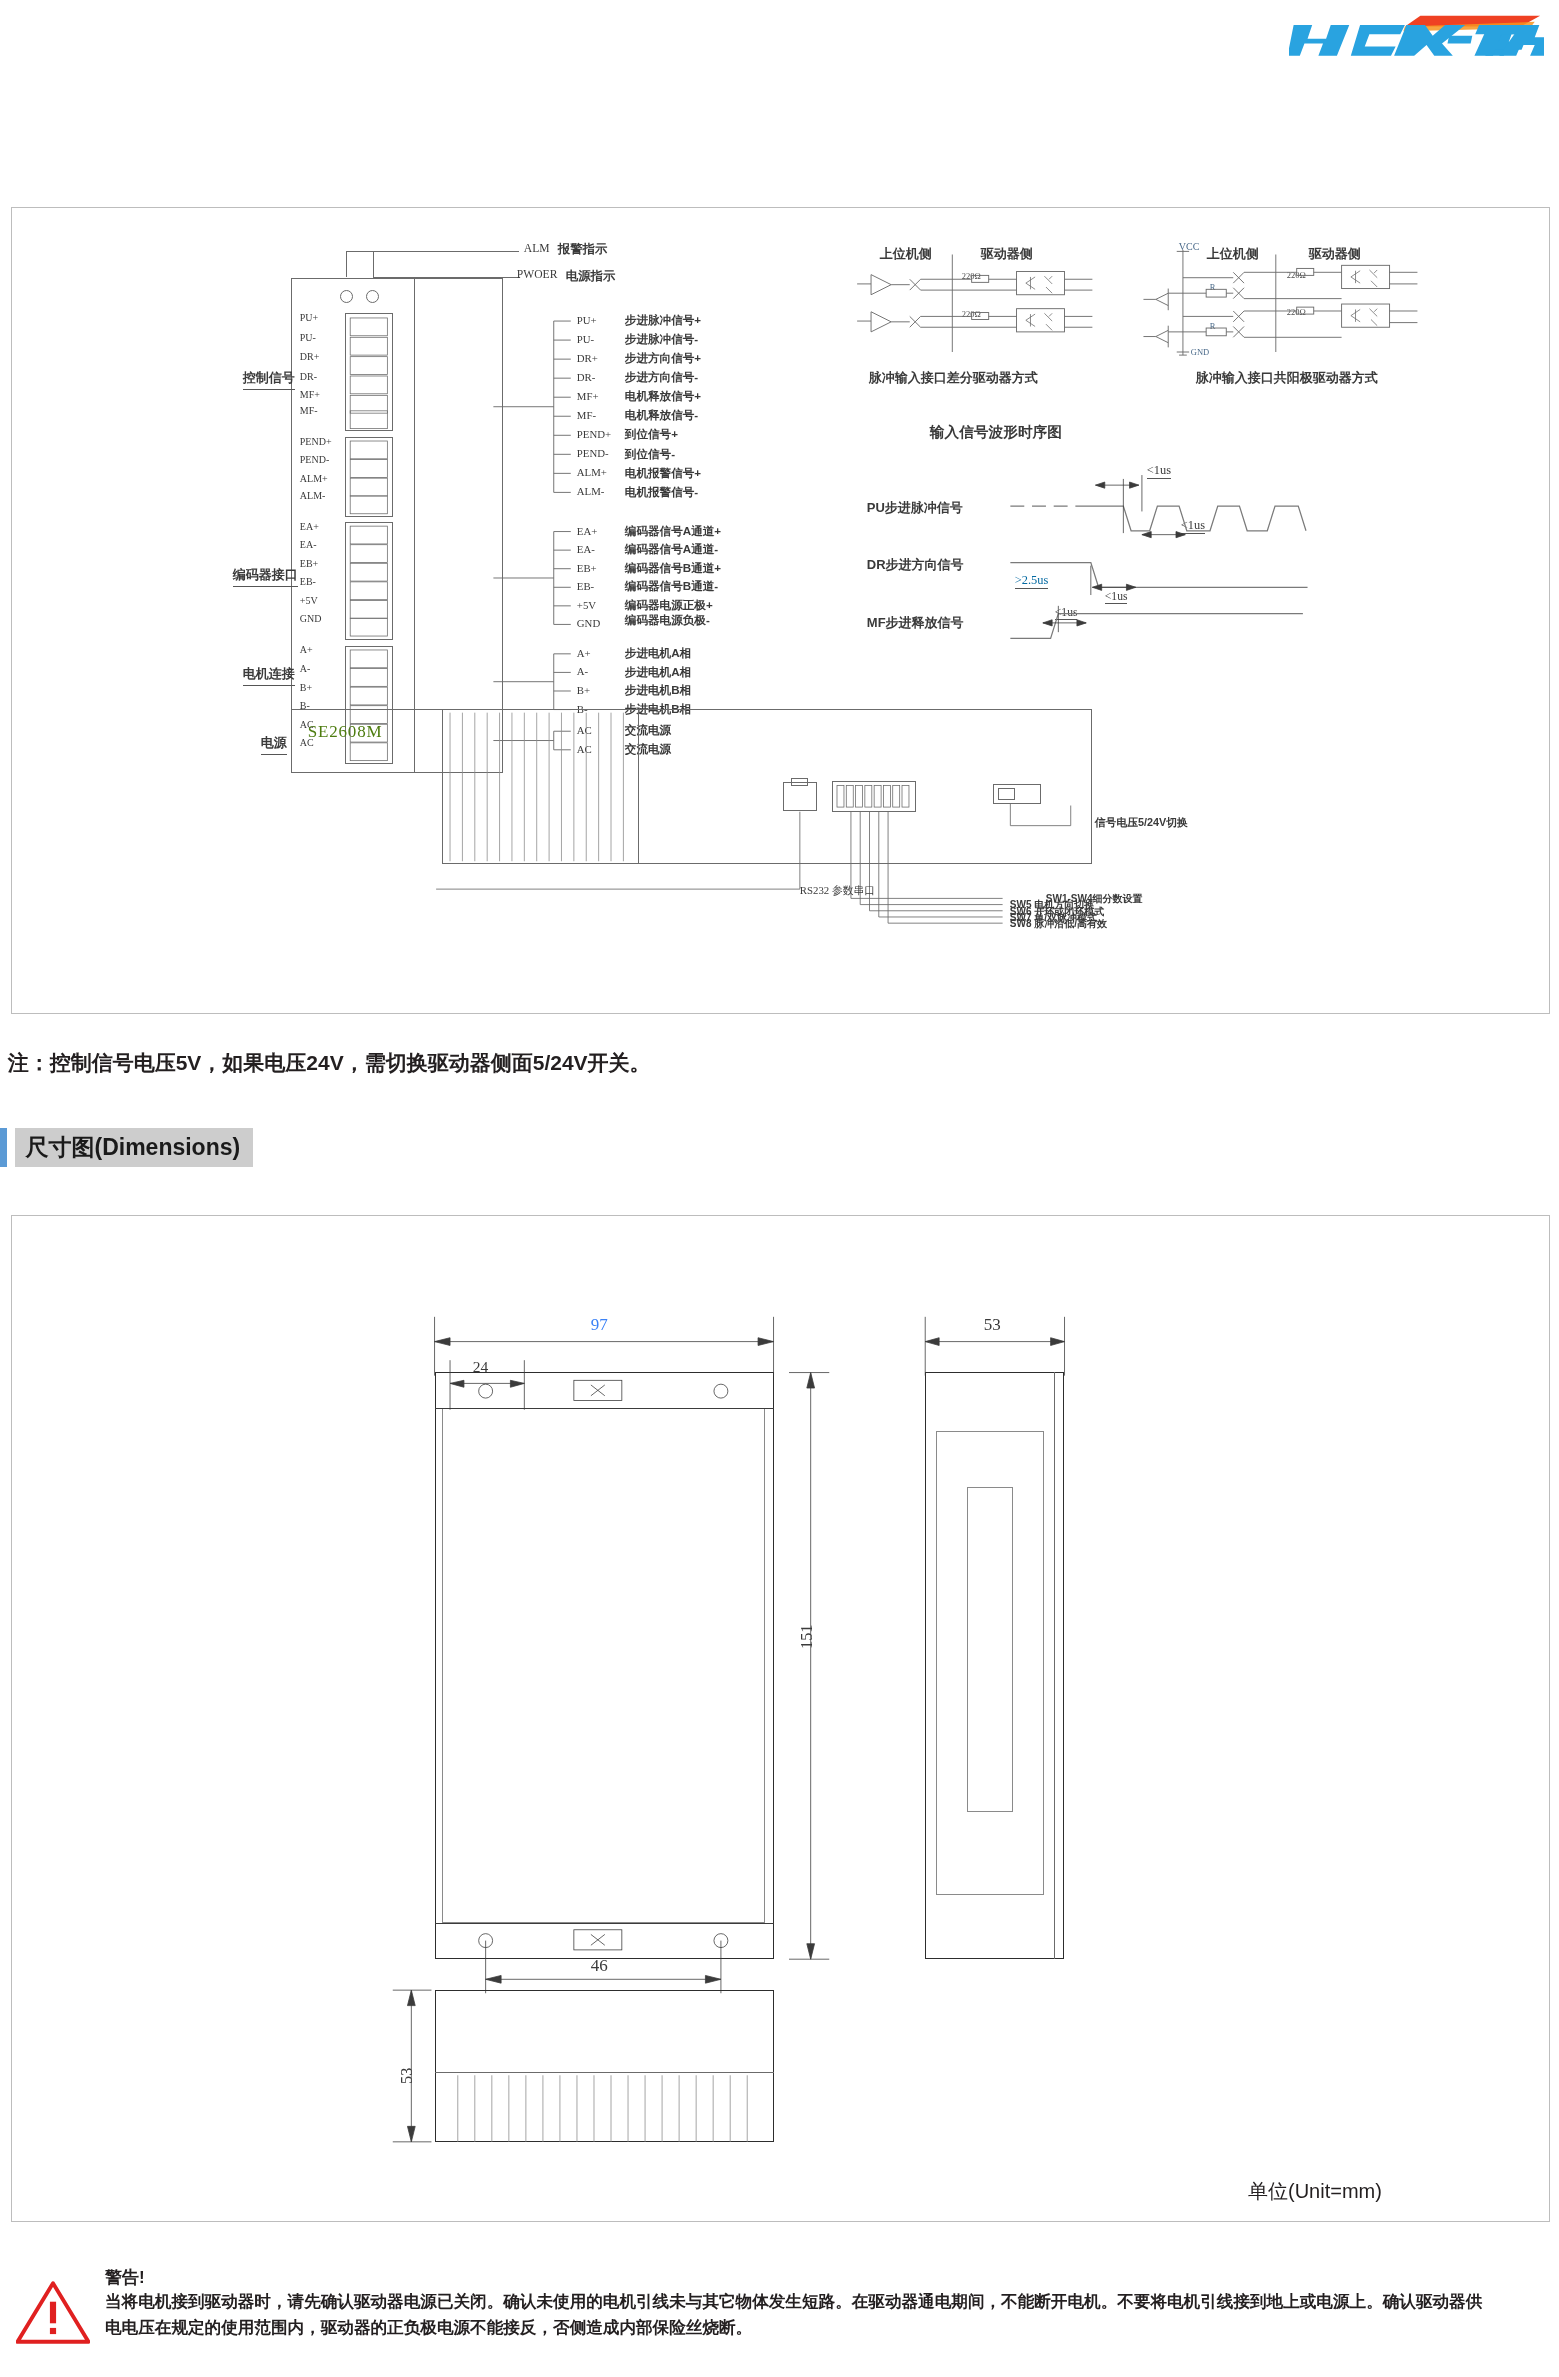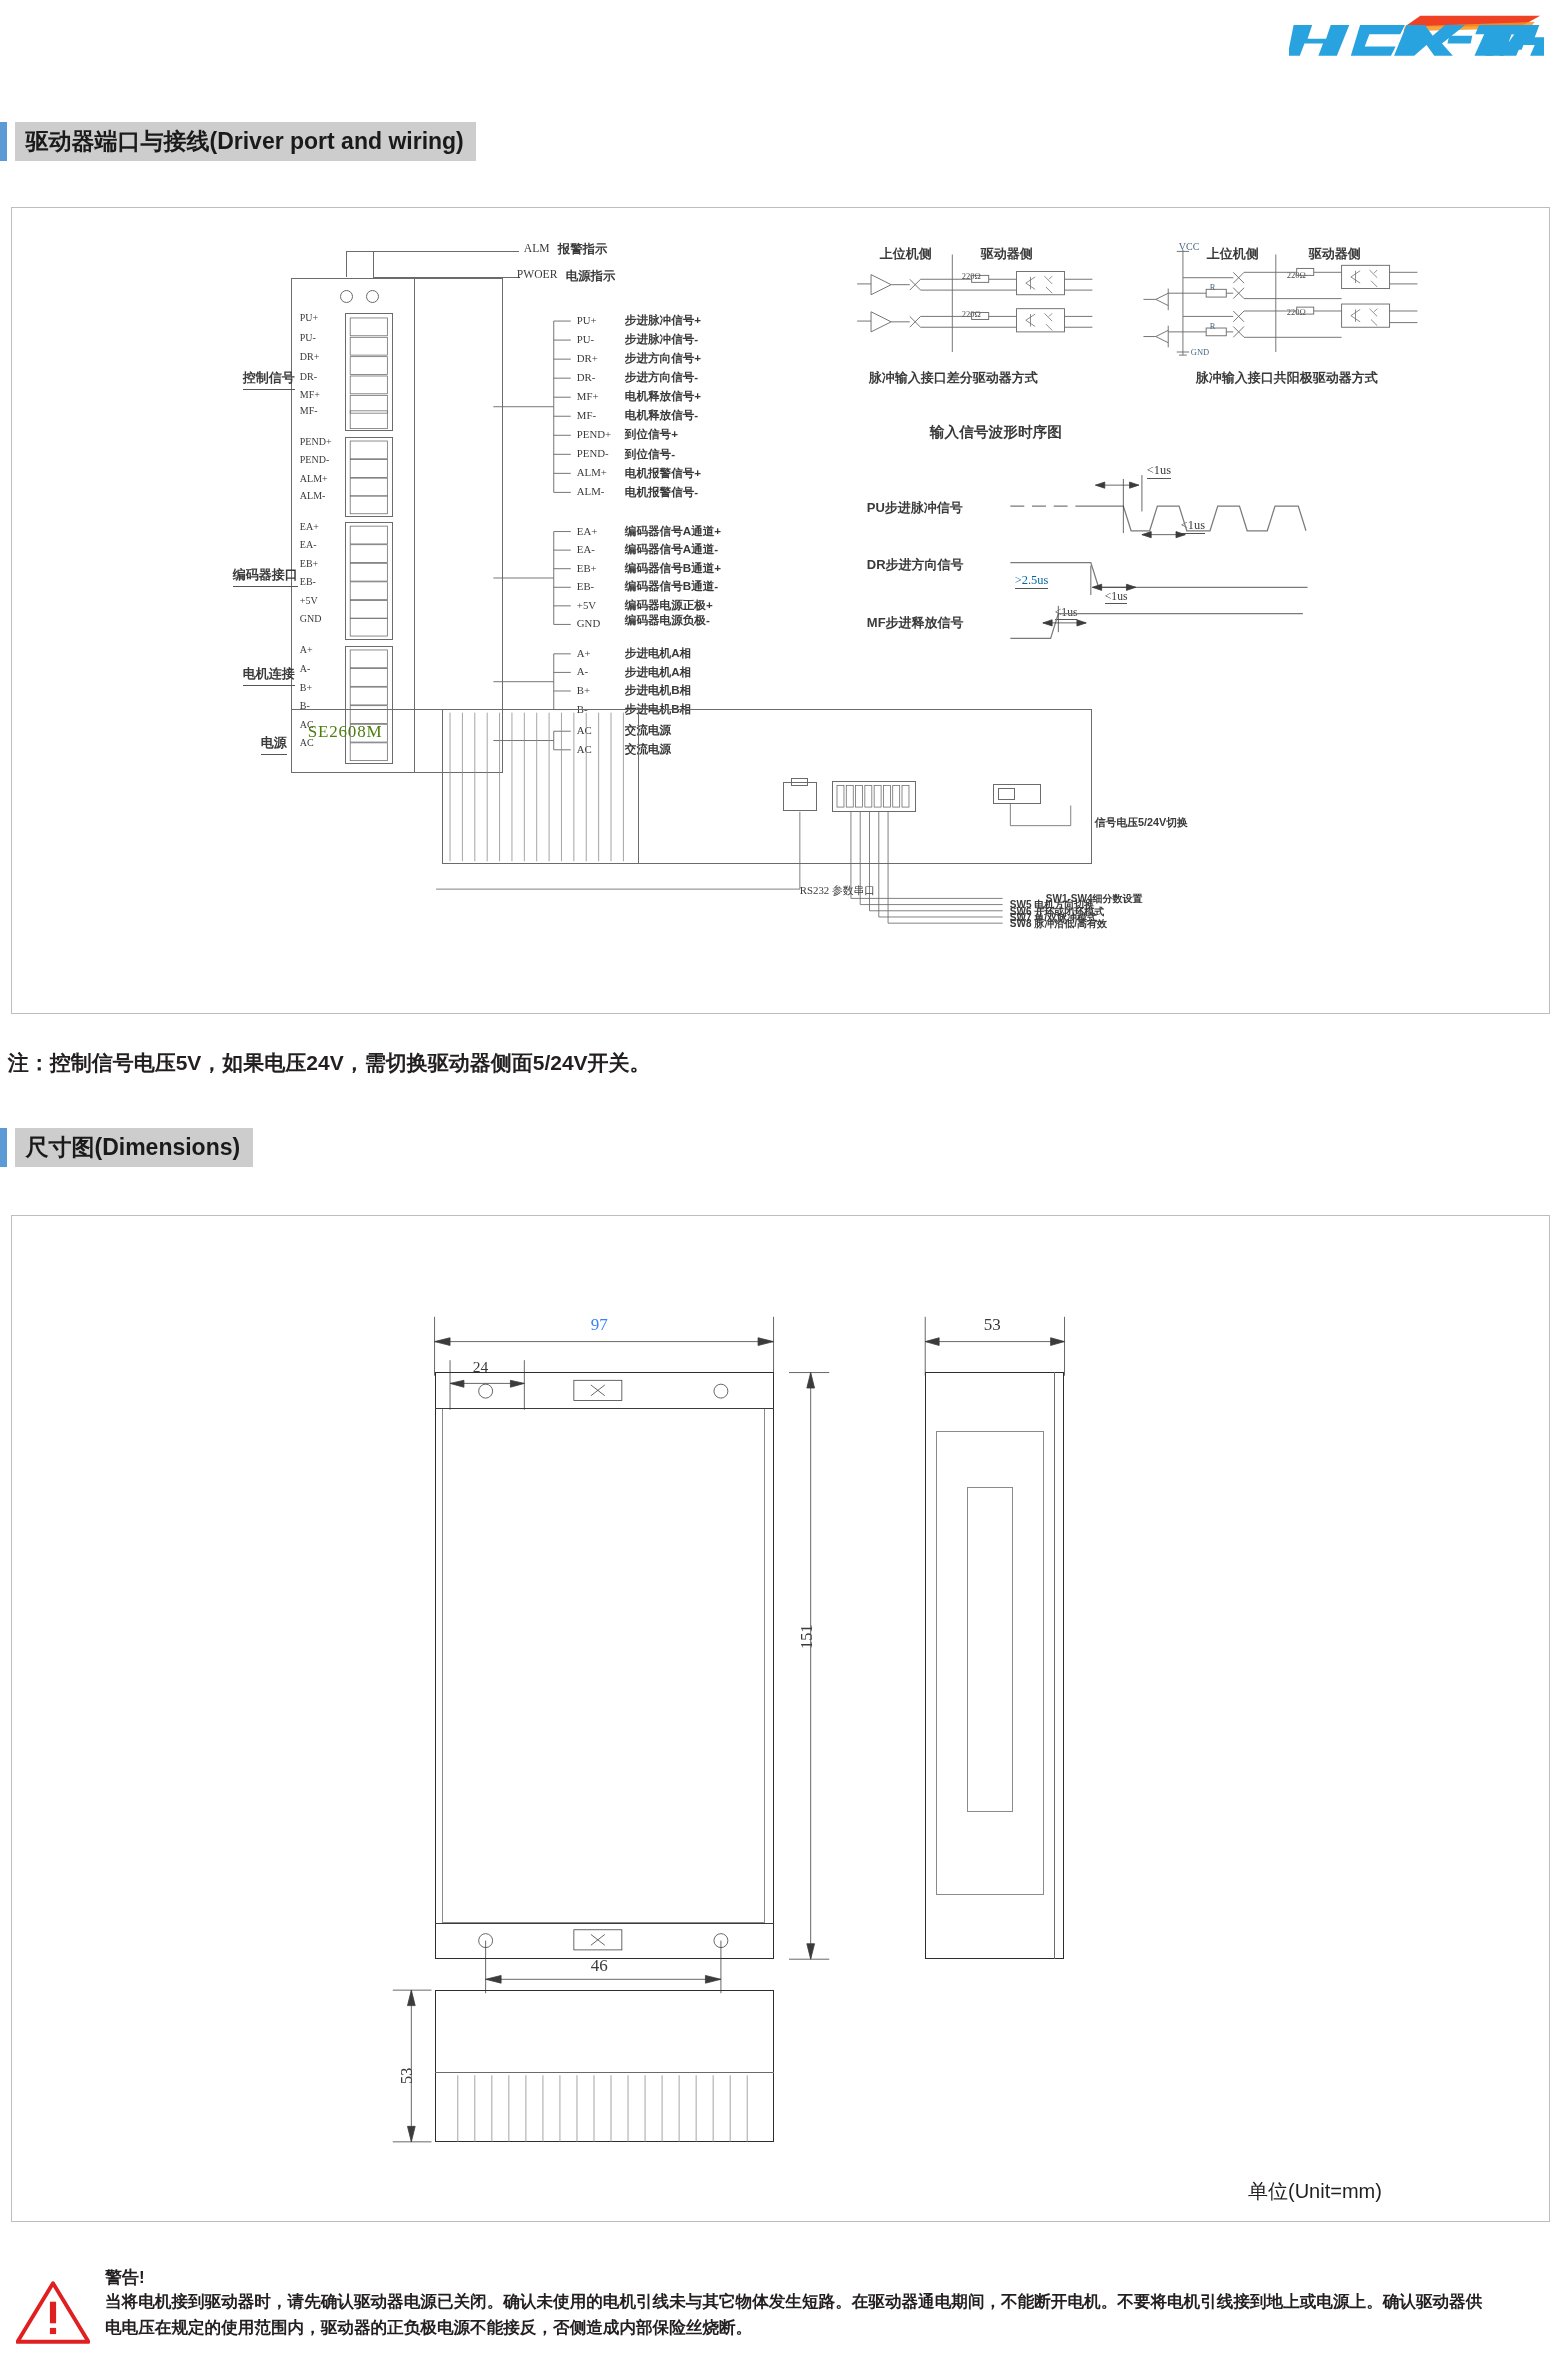--- a/index.html
+++ b/index.html
@@ -80,26 +80,20 @@
         <path d="M92,18 L150,18 L144,30 L104,30 L98,46 L138,46 L132,58 L80,58 Z"></path>
         <polygon points="152,18 176,18 186,32 202,18 228,18 198,42 212,58 188,58 178,44 162,58 136,58"></polygon>
         <rect x="214" y="32" width="30" height="10" transform="skewX(-12)"></rect>
         <polygon points="246,18 316,18 311,30 288,30 278,58 254,58 264,30 241,30"></polygon>
         <path d="M258,18 L318,18 L313,30 L275,30 L271,40 L305,40 L301,50 L267,50 L264,58 L240,58 Z"></path>
         <polygon points="300,18 324,18 318,34 336,34 330,18 352,18 336,58 312,58 318,44 300,44 294,58 272,58"></polygon>
       </g>
     </svg>
   </div>
 
-  <div class="section-head" style="top:122px;">
-    <div class="accent"></div>
-    <div class="hbar">
-      <span class="htext">驱动器端口与接线(Driver port and wiring)</span>
-    </div>
-  </div>
 
   <div class="figure-box" style="left:10.8px; top:207px; width:1537px; height:805px;">
 
     <div class="rect" style="left:279px; top:70px; width:212px; height:495px;"></div>
     <div class="ln ln-v" style="left:402px; top:70px; height:495px;"></div>
     <div class="ln ln-h" style="left:279px; top:501px; width:212px;"></div>
 
     <div class="ln ln-v" style="left:334px; top:43px; height:26px;"></div>
     <div class="ln ln-v" style="left:361px; top:43px; height:26px;"></div>
     <div class="circ" style="left:328px; top:82px; width:13px; height:13px;"></div>

